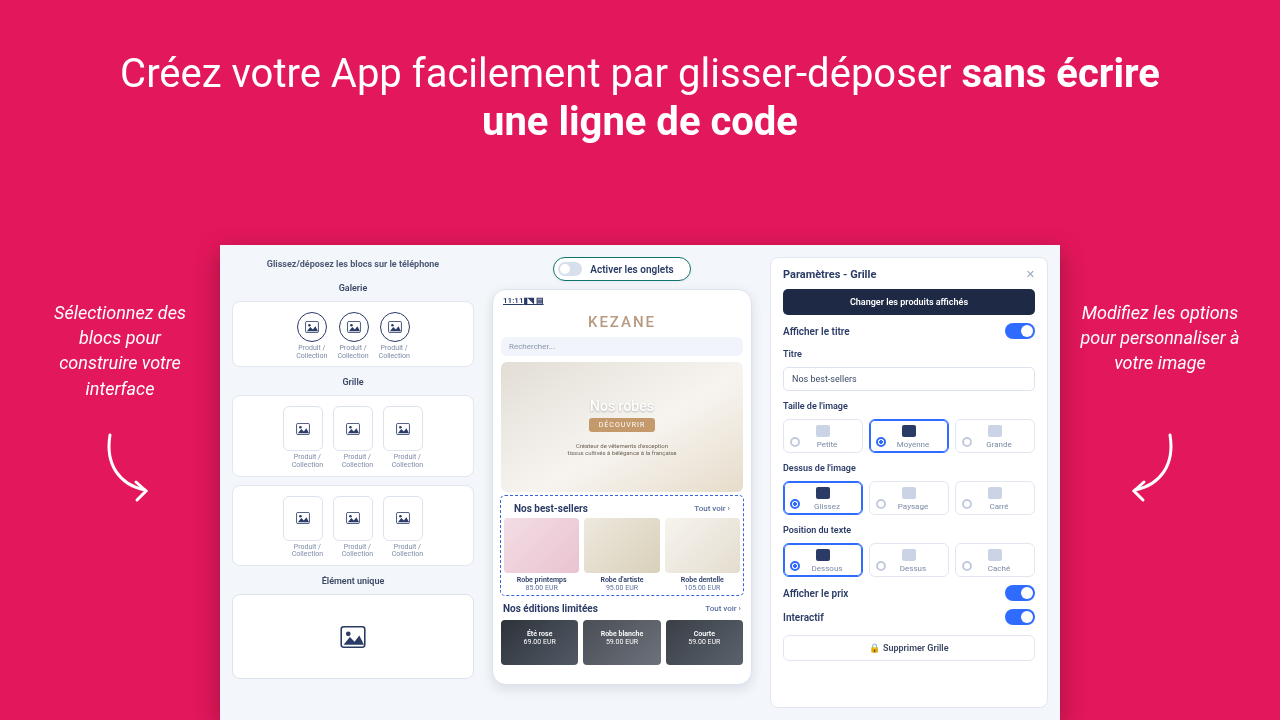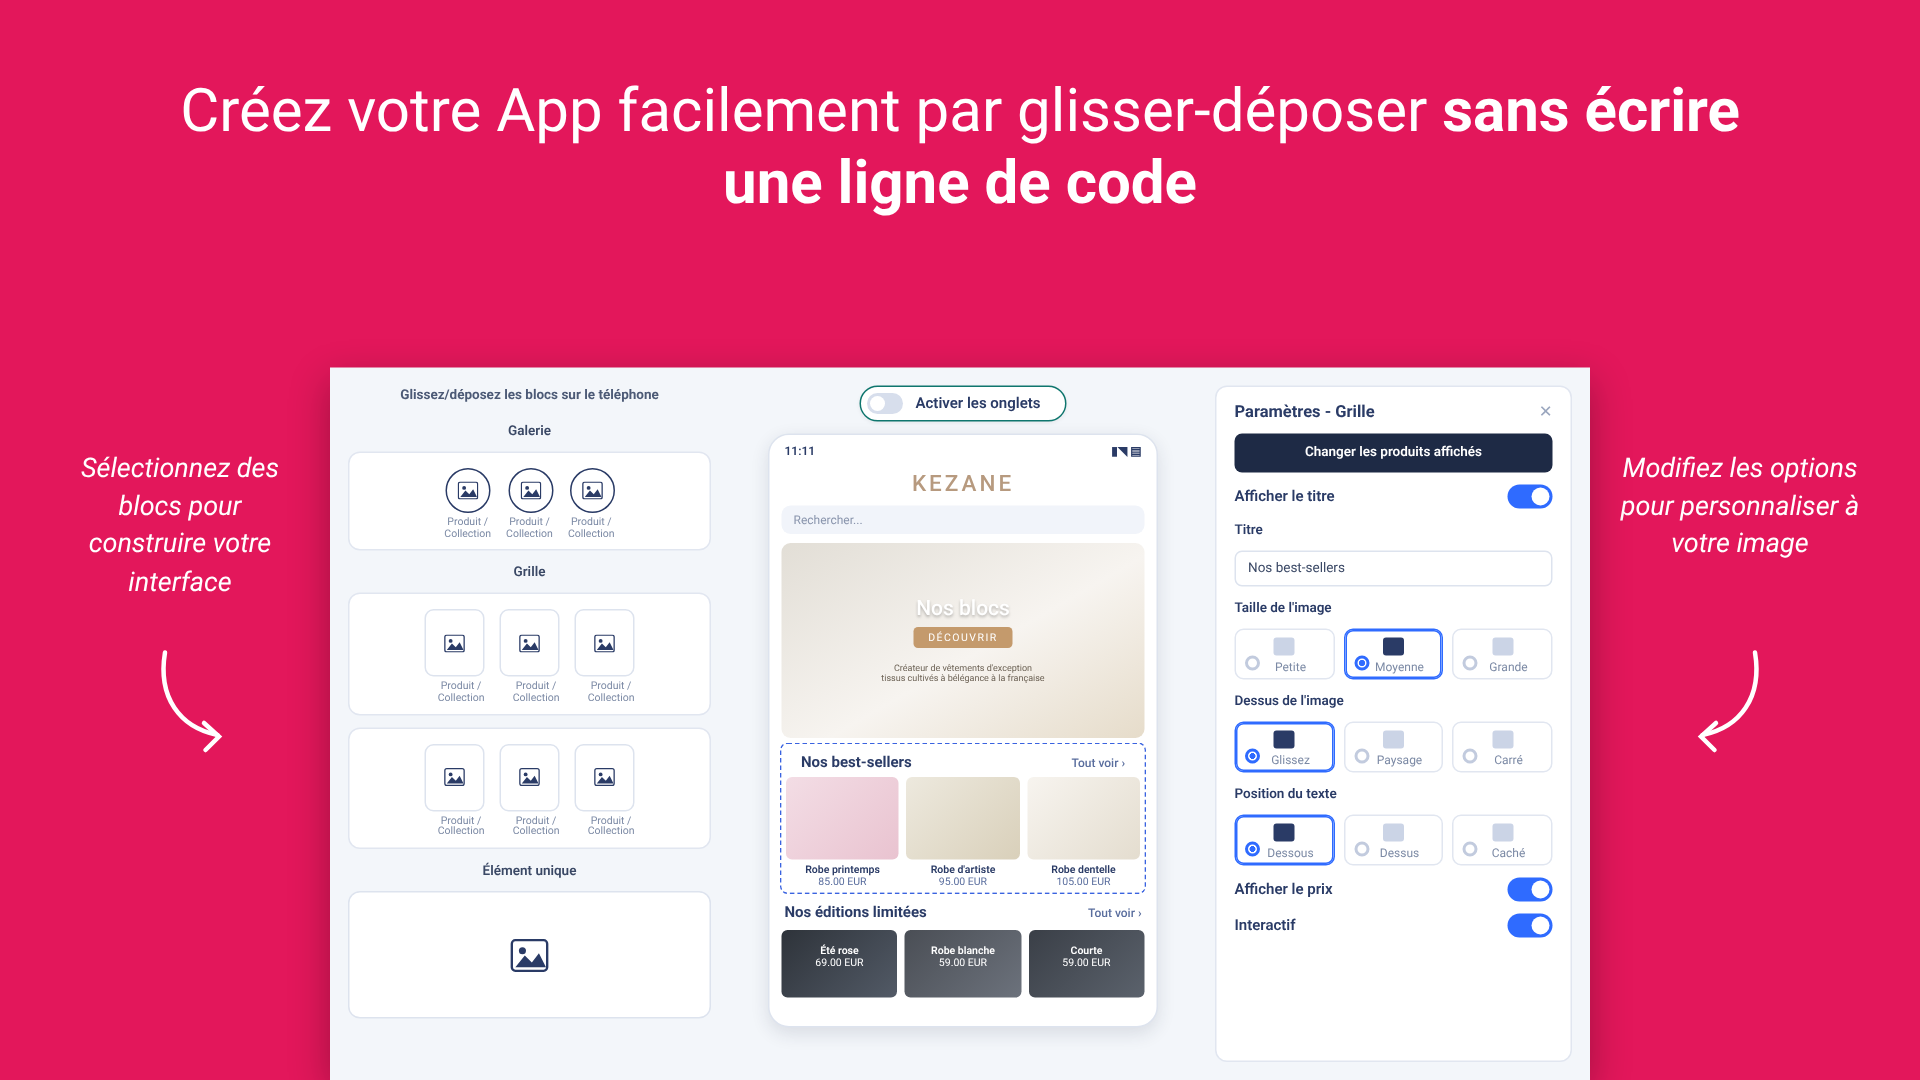--- a/index.html
+++ b/index.html
@@ -22,21 +22,21 @@
   .circle{width:30px;height:30px;border:1px solid #2A3B66;border-radius:50%;display:flex;align-items:center;justify-content:center;color:#2A3B66;}
   .square{width:40px;height:45px;border:1px solid #DDE3EE;border-radius:6px;display:flex;align-items:center;justify-content:center;color:#2A3B66;background:#fff;}
   .unique{background:#fff;border:1px solid #DDE3EE;border-radius:8px;height:85px;display:flex;align-items:center;justify-content:center;color:#6C7A99;}
   .img-svg{width:14px;height:12px;}
   
   .panel-mid{flex:1;display:flex;flex-direction:column;align-items:center;gap:8px;}
   .tabs-toggle{background:#fff;border-radius:20px;padding:4px 16px 4px 4px;display:flex;align-items:center;gap:8px;border:1px solid #0f766e;font-size:10px;font-weight:600;color:#2A3B66;box-shadow:0 1px 3px rgba(0,0,0,0.06);}
   .mini-toggle{width:24px;height:14px;border-radius:8px;background:#D7DEEC;position:relative;}
   .mini-toggle::after{content:"";width:10px;height:10px;background:#fff;border-radius:50%;position:absolute;top:2px;left:2px;}
   .phone{width:260px;background:#fff;border-radius:14px;border:1px solid #DDE3EE;box-shadow:0 4px 12px rgba(30,42,69,0.12);overflow:hidden;font-size:9px;color:#2A3B66;}
-  .statusbar{display:flex;justify-content:space-between;padding:6px 10px;font-weight:600;font-size:8px;}
+  .statusbar{display:flex;padding:6px 10px;font-weight:600;font-size:8px;text-decoration:underline;}
   .brand{text-align:center;font-size:15px;letter-spacing:2px;color:#B79A7F;font-weight:500;padding:2px 0 6px;}
   .search{margin:0 8px 6px;background:#F1F4FA;border-radius:6px;padding:5px 8px;color:#8A95AD;font-size:8px;}
   .hero{margin:0 8px 4px;height:130px;border-radius:6px;background:linear-gradient(150deg,#E2DED6 0%,#F7F4F0 55%,#E6DCCA 100%);position:relative;display:flex;flex-direction:column;align-items:center;justify-content:center;color:#fff;}
   .hero .title{font-size:14px;font-weight:500;text-shadow:0 1px 2px rgba(0,0,0,0.25);}
   .hero .cta{margin-top:4px;background:#C49A6C;color:#fff;font-size:7px;padding:3px 10px;border-radius:3px;letter-spacing:1px;}
   .hero .tag{font-size:6px;color:#6E6457;margin-top:10px;text-align:center;line-height:1.2;}
   .sec-head{display:flex;justify-content:space-between;align-items:center;padding:4px 10px;font-weight:700;font-size:10px;}
   .sec-head .link{color:#5A6E9E;font-weight:500;font-size:8px;}
   .bestsellers{margin:0 8px;outline:1px dashed #3A63E0;border-radius:4px;padding:3px;}
   .p-row{display:flex;gap:5px;}
@@ -48,21 +48,21 @@
   .p4{background:linear-gradient(135deg,#2E333A,#525A66);}
   .p5{background:linear-gradient(135deg,#4A4E55,#6C727C);}
   .p6{background:linear-gradient(135deg,#3A3F47,#5B626C);}
   .p-name{margin-top:3px;font-weight:600;}
   .p-price{color:#5A6E9E;}
   .limited{margin:0 8px;}
   .limited .p-row{margin-top:2px;}
   .limited .p-card .p-name, .limited .p-card .p-price{color:#fff;position:relative;top:-38px;font-size:7px;}
   .limited .p-img{height:45px;}
   
-  .panel-right{width:238px;background:#fff;border:1px solid #E1E6F0;border-radius:8px;padding:10px 12px;font-size:10px;color:#2A3B66;display:flex;flex-direction:column;gap:8px;overflow:hidden;}
+  .panel-right{width:278px;background:#fff;border:1px solid #E1E6F0;border-radius:8px;padding:10px 12px;font-size:10px;color:#2A3B66;display:flex;flex-direction:column;gap:8px;overflow:hidden;}
   .pr-head{display:flex;justify-content:space-between;align-items:center;font-weight:700;font-size:11px;}
   .pr-head .close{color:#9AA6BE;font-weight:400;cursor:pointer;}
   .cta-btn{background:#1E2A45;color:#fff;text-align:center;border-radius:5px;padding:8px 4px;font-size:9px;font-weight:600;}
   .row-between{display:flex;justify-content:space-between;align-items:center;font-weight:600;}
   .toggle{width:30px;height:16px;border-radius:10px;background:#2F6BFF;position:relative;}
   .toggle::after{content:"";width:12px;height:12px;background:#fff;border-radius:50%;position:absolute;top:2px;right:2px;}
   .label{font-weight:600;font-size:9px;margin-top:2px;}
   .input{border:1px solid #DDE3EE;border-radius:5px;padding:6px 8px;font-size:9px;color:#3A4865;}
   .opt-row{display:flex;gap:6px;}
   .opt{flex:1;border:1px solid #E1E6F0;border-radius:6px;padding:5px 2px 3px;display:flex;flex-direction:column;align-items:center;gap:3px;font-size:8px;color:#7C8AA5;position:relative;}
@@ -214,21 +214,21 @@
       <span>Activer les onglets</span>
     </div>
     <div class="phone">
       <div class="statusbar">
         <span>11:11</span>
         <span>▮◥ ▤</span>
       </div>
       <div class="brand">KEZANE</div>
       <div class="search">Rechercher...</div>
       <div class="hero">
-        <div class="title">Nos blocs</div>
+        <div class="title">Nos robes</div>
         <div class="cta">DÉCOUVRIR</div>
         <div class="tag"><span>Créateur de vêtements d'exception</span><br><span>tissus cultivés à bélégance à la française</span></div>
       </div>
 
       <div class="bestsellers">
         <div class="sec-head">
           <span>Nos best-sellers</span>
           <span class="link">Tout voir  ›</span>
         </div>
         <div class="p-row">
@@ -350,15 +350,19 @@
 
     <div class="row-between">
       <span>Afficher le prix</span>
       <div class="toggle"></div>
     </div>
     <div class="row-between">
       <span>Interactif</span>
       <div class="toggle"></div>
     </div>
 
+    <div class="delete">
+      <span>🔒</span>
+      <span>Supprimer Grille</span>
+    </div>
   </div>
 
 </div>
 
 </body></html>

